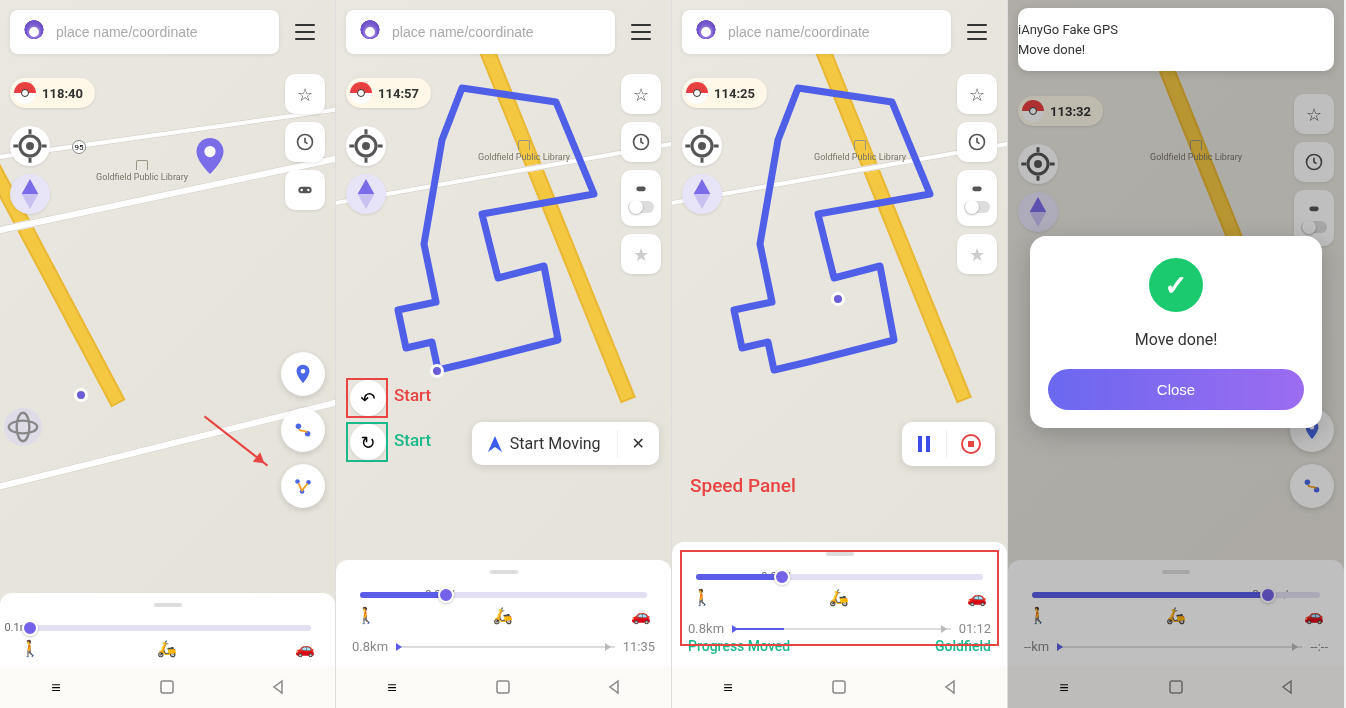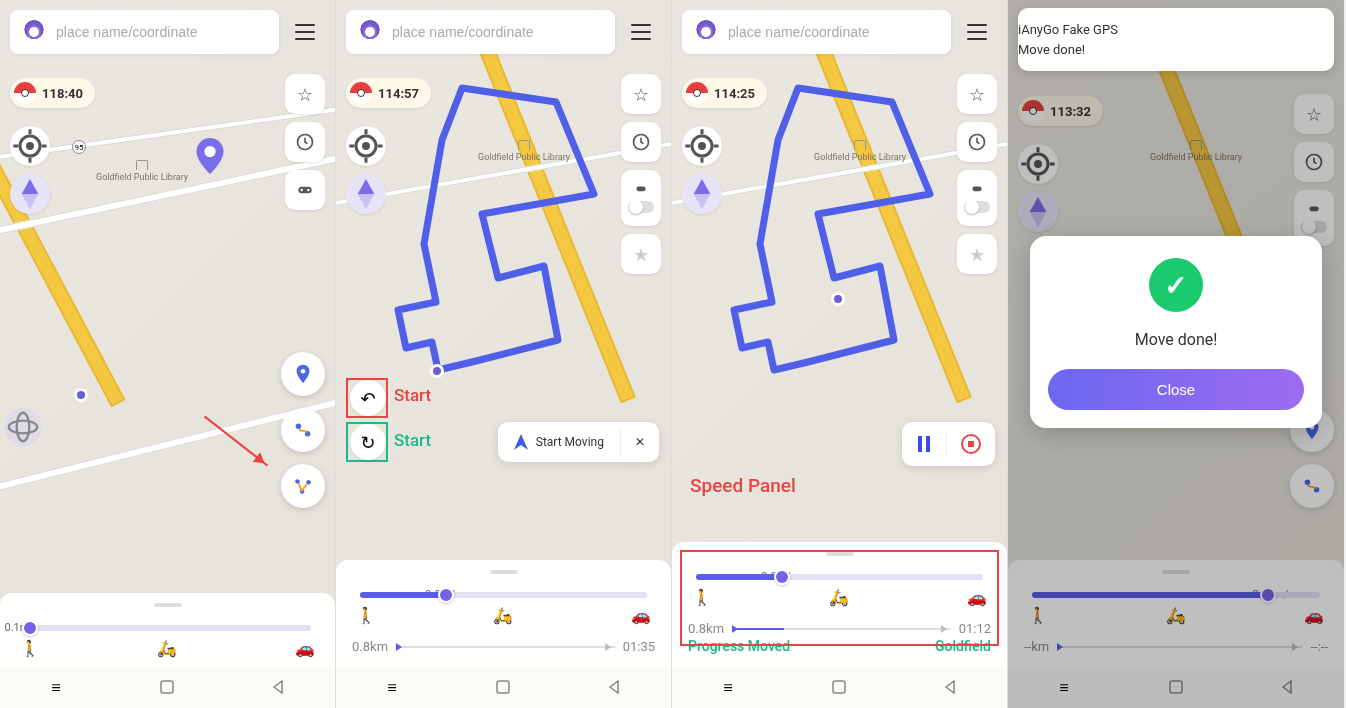--- a/index.html
+++ b/index.html
@@ -64,21 +64,21 @@
 .progress-bar::before { content:""; position:absolute; left:0; top:-3px; border:4px solid transparent; border-left:6px solid #5b5de8; }
 .progress-bar::after { content:""; position:absolute; right:0; top:-3px; border:4px solid transparent; border-left:6px solid #bbb; }
 .prog-fill { position:absolute; left:0; top:0; height:100%; background:#5b5de8; }
 
 
 .nav-bar { position: absolute; bottom: 0; left: 0; right: 0; height: 42px; display: flex; justify-content: space-around; align-items: center; background:#fcfbf8; }
 .nav-icon { width: 18px; height: 18px; display:flex; align-items:center; justify-content:center; }
 
 
 .action-bar { position: absolute; right: 12px; background: #fff; border-radius: 10px; display: flex; align-items: center; box-shadow: 0 2px 8px rgba(0,0,0,0.12); overflow:hidden; }
-.action-btn { display: flex; align-items: center; gap: 8px; padding: 12px 16px; font-size: 12px; color: #333; cursor: pointer; }
+.action-btn { display: flex; align-items: center; gap: 8px; padding: 12px 16px; font-size: 16px; color: #333; cursor: pointer; }
 .action-btn.icon-only { padding: 12px 14px; }
 .action-divider { width: 1px; height: 28px; background: #eee; }
 
 
 .annot { position: absolute; font-size: 17px; font-weight: 500; pointer-events: none; }
 .annot.red { color: #e84444; }
 .annot.green { color: #1ab88a; }
 .annot-box { position: absolute; border: 2px solid; pointer-events: none; }
 .red-arrow { position:absolute; width:80px; height:2px; background:#e84444; pointer-events:none; }
 .red-arrow::after { content:""; position:absolute; right:-2px; top:-5px; border:6px solid transparent; border-left:10px solid #e84444; }
@@ -318,21 +318,21 @@
     <div class="speed-icons">
           <span>🚶</span>
           <span>🛵</span>
           <span>🚗</span>
         </div>
     <div class="progress-row">
       <span>0.8km</span>
       <div class="progress-bar">
             <div class="prog-fill" style="width:0%;"></div>
           </div>
-      <span>01:35</span>
+      <span>11:35</span>
     </div>
   </div>
 
   <div class="nav-bar">
     <div class="nav-icon">≡</div>
     <div class="nav-icon">
           <svg viewBox="0 0 18 18">
             <rect x="3" y="3" width="12" height="12" rx="2" fill="none" stroke="#888" stroke-width="1.5"></rect>
           </svg>
         </div>

